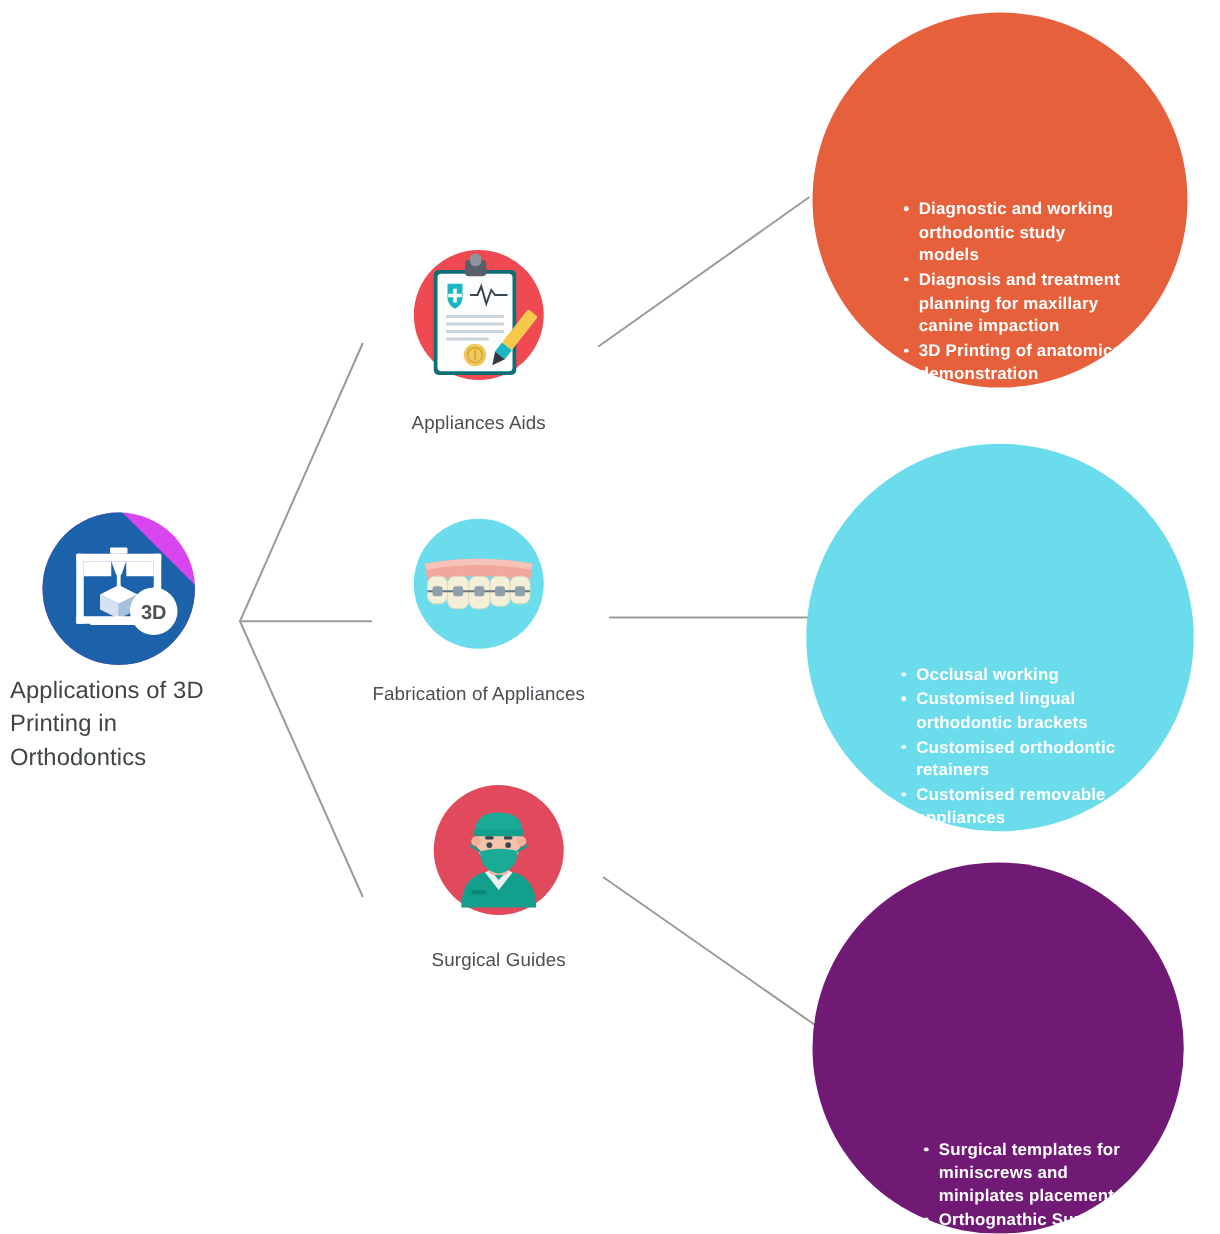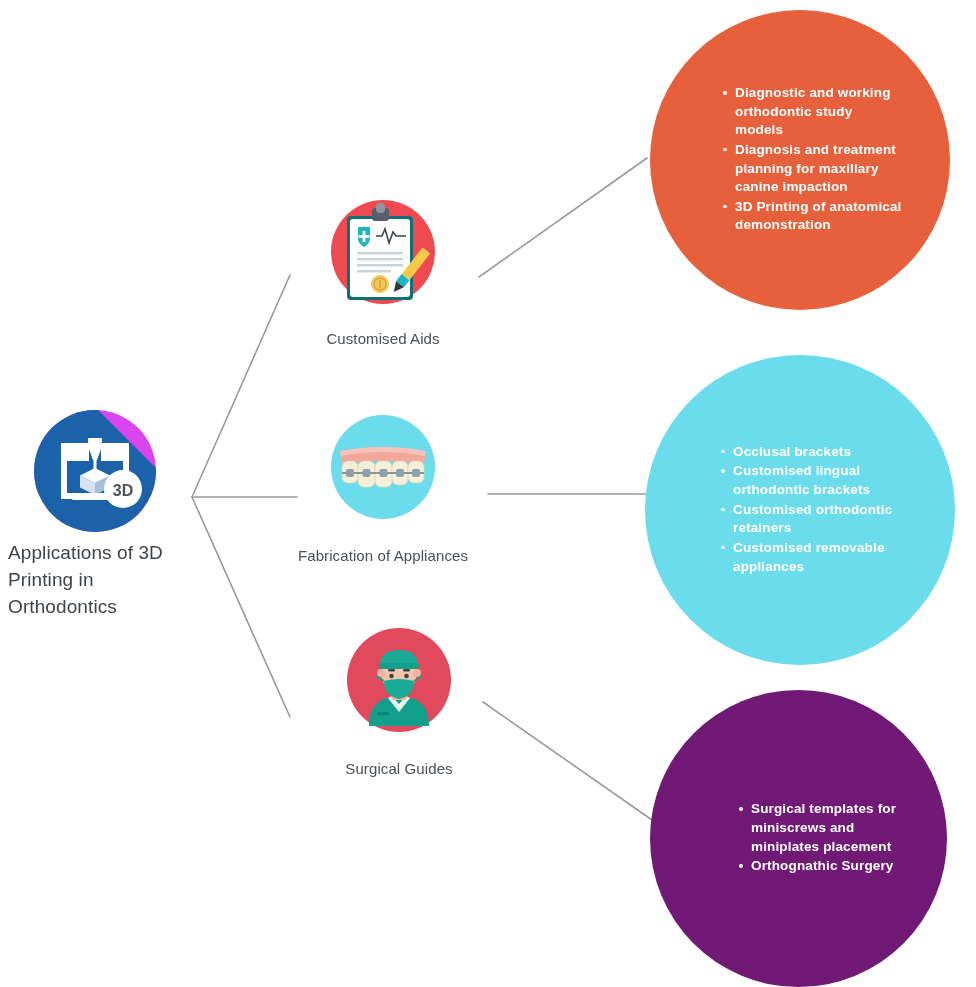--- a/index.html
+++ b/index.html
@@ -93,21 +93,21 @@
   }
   #cat-0 { left: 268px; top: 196px; }
   #cat-1 { left: 268px; top: 413px; }
   #cat-2 { left: 284px; top: 626px; }
 
   
   .bubble {
     position: absolute;
     border-radius: 50%;
     display: flex;
-    align-items: center;
+    align-items: flex-end;
     justify-content: flex-start;
   }
   .bubble ul {
     list-style: none;
     margin: 0;
     padding: 0;
     color: #ffffff;
     font-weight: bold;
     font-size: 13.5px;
     line-height: 1.38;
@@ -229,21 +229,21 @@
         <circle cx="60" cy="88" r="6" fill="none" stroke="#d9a83a" stroke-width="1.4"></circle>
         <rect x="59.2" y="84" width="1.8" height="8" fill="#d9a83a"></rect>
 
         <g transform="rotate(38 88 78)">
           <rect x="83" y="48" width="10" height="34" rx="1.5" fill="#f6c84c"></rect>
           <rect x="83" y="82" width="10" height="9" fill="#1bb5c4"></rect>
           <path d="M83 91 L93 91 L88 101 Z" fill="#2c3a45"></path>
         </g>
       </svg>
     </div>
-    <div class="cat-label">Customised Aids</div>
+    <div class="cat-label">Appliances Aids</div>
   </div>
 
   <div class="cat-node" id="cat-1">
     <div class="cat-icon">
       <svg viewBox="0 0 126 126" xmlns="http://www.w3.org/2000/svg">
         <circle cx="63" cy="54" r="52" fill="#6bdcec"></circle>
 
         <path d="M20 38 Q63 30 106 38 L104 52 Q63 44 22 52 Z" fill="#f1a79b"></path>
         <path d="M20 38 Q63 30 106 38 L105 43 Q63 35 21 43 Z" fill="#f7c3b9"></path>
 
@@ -305,21 +305,21 @@
   <div class="bubble" id="bubble-0">
     <ul>
         <li>Diagnostic and working orthodontic study models</li>
         <li>Diagnosis and treatment planning for maxillary canine impaction</li>
         <li>3D Printing of anatomical demonstration</li>
       </ul>
   </div>
 
   <div class="bubble" id="bubble-1">
     <ul>
-        <li>Occlusal brackets</li>
+        <li>Occlusal working</li>
         <li>Customised lingual orthodontic brackets</li>
         <li>Customised orthodontic retainers</li>
         <li>Customised removable appliances</li>
       </ul>
   </div>
 
   <div class="bubble" id="bubble-2">
     <ul>
         <li>Surgical templates for miniscrews and miniplates placement</li>
         <li>Orthognathic Surgery</li>

